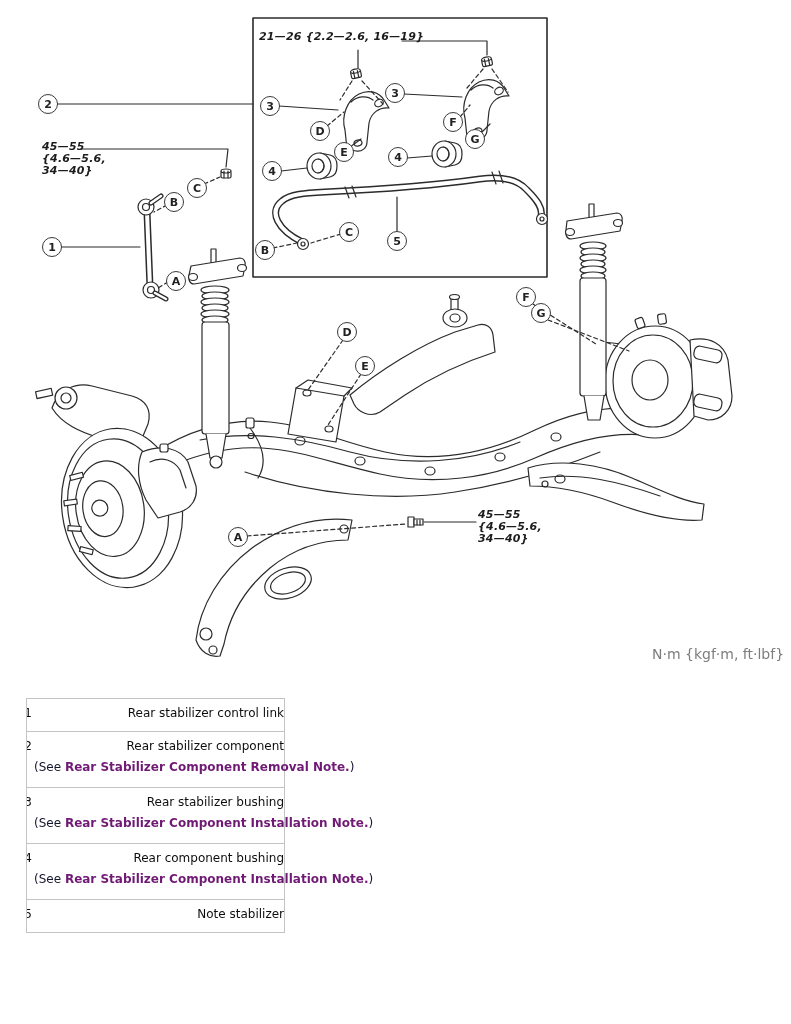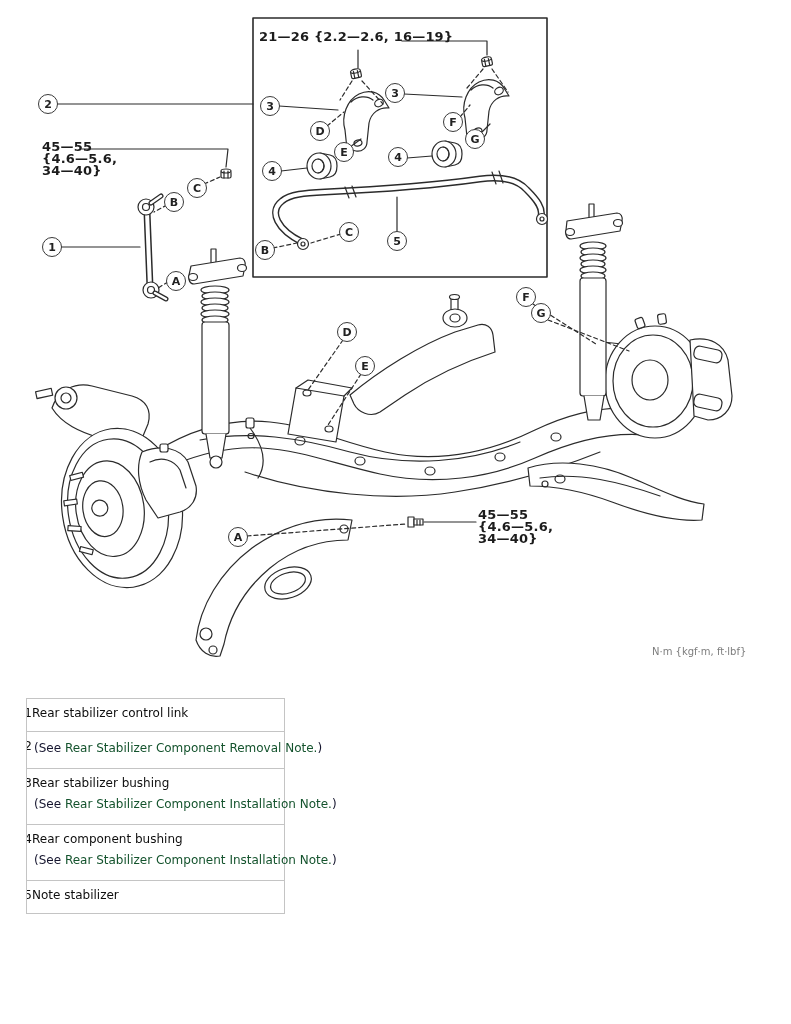--- a/index.html
+++ b/index.html
@@ -5,33 +5,33 @@
   html,body{margin:0;padding:0;background:#fff;}
   .page{position:relative;width:791px;height:1024px;background:#fff;overflow:hidden;
         font-family:"DejaVu Sans",sans-serif;color:#111;}
   .diagram{position:absolute;left:0;top:0;width:791px;height:680px;}
   .diagram svg{position:absolute;left:0;top:0;}
   
   .co{position:absolute;width:18px;height:18px;border:1.4px solid #3a3a3a;border-radius:50%;
       background:#fff;display:flex;align-items:center;justify-content:center;
       font-size:11px;font-weight:600;color:#222;transform:translate(-50%,-50%);line-height:1;}
   
-  .tq{position:absolute;font-size:13px;font-weight:bold;color:#1c1c1c;line-height:12px;white-space:nowrap;letter-spacing:0.2px;}
-  .units{position:absolute;font-size:10px;color:#7d7d7d;white-space:nowrap;}
+  .tq{position:absolute;font-size:11px;font-weight:bold;color:#1c1c1c;line-height:12px;white-space:nowrap;letter-spacing:0.2px;font-style:italic;}
+  .units{position:absolute;font-size:14px;color:#7d7d7d;white-space:nowrap;}
   
   .parts-table{position:absolute;left:26px;top:698px;width:257px;
                border-top:1px solid #c4c4c4;border-left:1px solid #c4c4c4;border-right:1px solid #c4c4c4;
                font-size:12px;color:#0e0e0e;}
   .t-row{display:flex;align-items:flex-start;border-bottom:1px solid #c4c4c4;padding:5px 0 8px;}
   .cell-num{width:5px;overflow:hidden;display:flex;justify-content:flex-end;flex:none;line-height:19px;}
   .cell-num span{flex:none;}
-  .cell-text{flex:1 1 auto;min-width:0;overflow:visible;}
+  .cell-text{flex:1 1 auto;min-width:0;overflow:visible;text-align:right;}
   .p-name{line-height:19px;white-space:nowrap;}
   .p-note{line-height:23px;white-space:nowrap;padding-left:2px;color:#15152e;}
-  .p-note .lnk{color:#14532d;font-weight:normal;text-decoration:none;cursor:pointer;}
+  .p-note .lnk{color:#701a75;font-weight:bold;text-decoration:none;cursor:pointer;}
 </style>
 </head>
 <body>
 
 <div class="page">
 
   <div class="diagram">
     <svg width="791" height="680" viewBox="0 0 791 680" fill="none" stroke="#2b2b2b" stroke-width="1.2" stroke-linecap="round" stroke-linejoin="round">
       <defs>
         <g id="nut">
@@ -300,20 +300,21 @@
       <div class="cell-text">
         <div class="p-name">Rear stabilizer control link</div>
       </div>
     </div>
 
     <div class="t-row">
       <div class="cell-num">
           <span>2</span>
         </div>
       <div class="cell-text">
+        <div class="p-name">Rear stabilizer component</div>
         <div class="p-note"><span>(See </span><a class="lnk">Rear Stabilizer Component Removal Note.</a><span>)</span></div>
       </div>
     </div>
 
     <div class="t-row">
       <div class="cell-num">
           <span>3</span>
         </div>
       <div class="cell-text">
         <div class="p-name">Rear stabilizer bushing</div>

